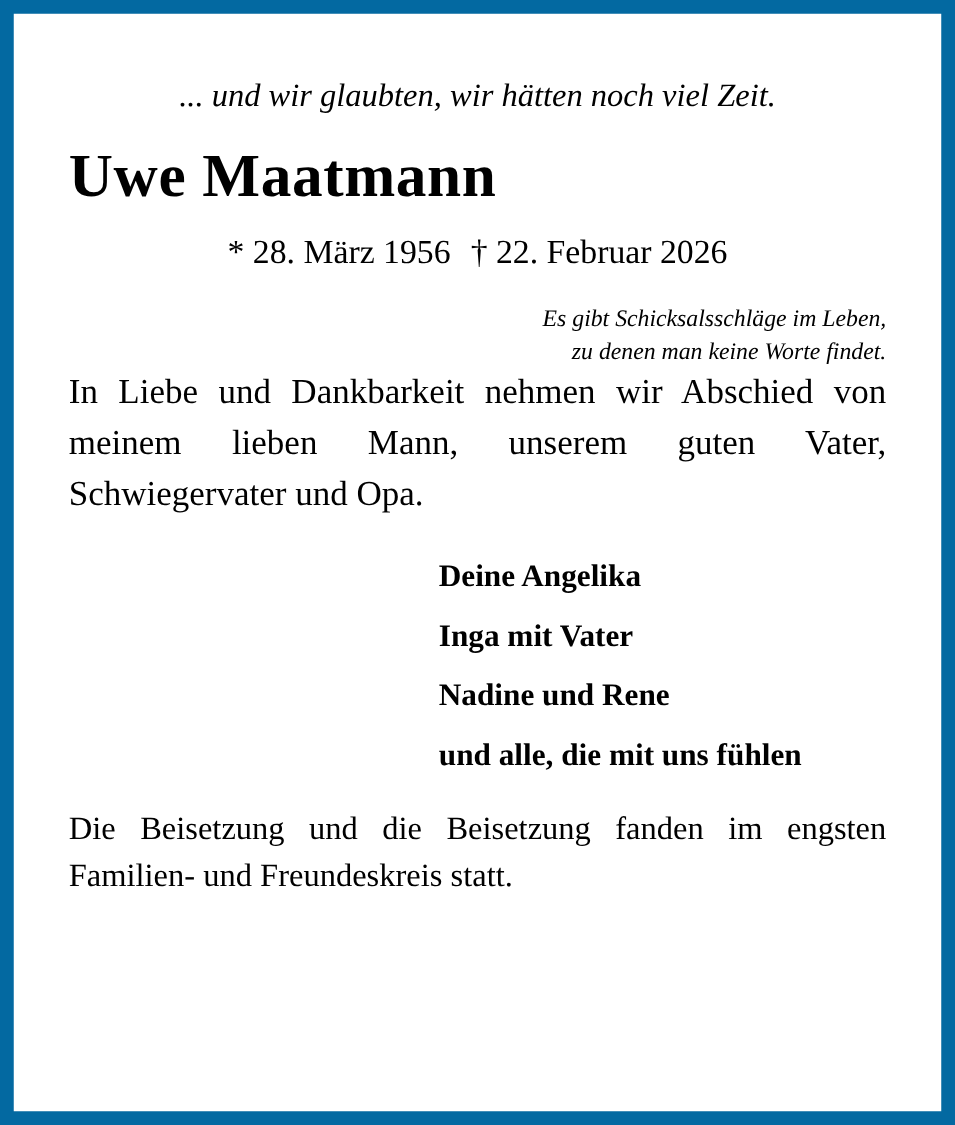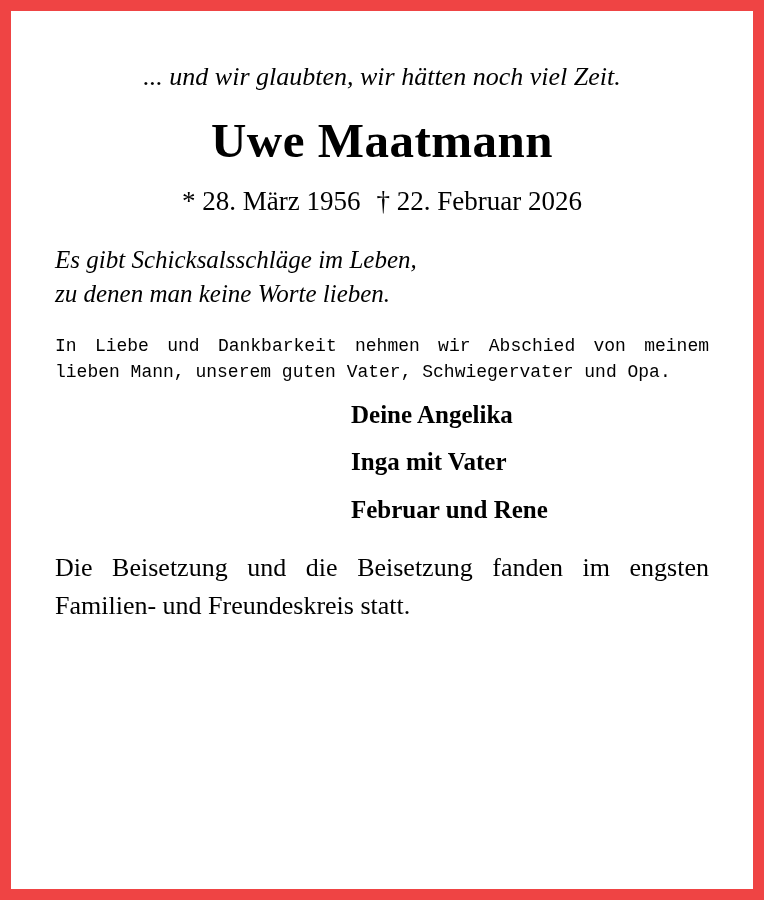--- a/index.html
+++ b/index.html
@@ -11,72 +11,70 @@
     width: 764px;
     height: 900px;
     font-family: "Liberation Serif", serif;
     color: #000000;
   }
   .notice {
     position: relative;
     box-sizing: border-box;
     width: 764px;
     height: 900px;
-    background: #ef4444;
+    background: #0369a1;
     padding: 11px;
   }
   .notice-inner {
     box-sizing: border-box;
     width: 100%;
     height: 100%;
     background: #ffffff;
     padding: 40px 44px 30px 44px;
     display: block;
   }
   .epitaph {
     text-align: center;
     font-style: italic;
     font-size: 26px;
     line-height: 1.2;
     margin-top: 10px;
     margin-bottom: 22px;
   }
   .name {
-    text-align: center;
+    text-align: left;
     font-weight: bold;
     font-size: 49px;
     letter-spacing: 0.5px;
     line-height: 1.1;
     margin-bottom: 18px;
   }
   .dates {
     text-align: center;
     font-size: 27px;
     margin-bottom: 26px;
   }
   .dates .sep {
     display: inline-block;
     width: 16px;
   }
   .verse {
-    text-align: left;
+    text-align: right;
     font-style: italic;
-    font-size: 25px;
+    font-size: 19px;
     line-height: 1.35;
-    margin-bottom: 22px;
   }
   .verse div { white-space: nowrap; }
   .body-text {
     text-align: justify;
     text-align-last: left;
-    font-size: 18px;
+    font-size: 28px;
     line-height: 1.45;
-    margin-bottom: 6px;
+    margin-bottom: 22px;
     hyphens: none;
-    font-family: Liberation Mono, monospace;
   }
   .survivors {
     margin: 0 0 16px 0;
     padding-left: 296px;
   }
   .survivors div {
     font-weight: bold;
     font-size: 25px;
     line-height: 1.9;
     white-space: nowrap;
@@ -109,29 +107,30 @@
     <div class="epitaph">... und wir glaubten, wir hätten noch viel Zeit.</div>
 
     <div class="name">Uwe Maatmann</div>
 
     <div class="dates">
       <span>* 28. März 1956</span><span class="sep"></span><span>† 22. Februar 2026</span>
     </div>
 
     <div class="verse">
       <div>Es gibt Schicksalsschläge im Leben,</div>
-      <div>zu denen man keine Worte lieben.</div>
+      <div>zu denen man keine Worte findet.</div>
     </div>
 
     <div class="body-text">In Liebe und Dankbarkeit nehmen wir Abschied von meinem lieben Mann, unserem guten Vater, Schwiegervater und Opa.</div>
 
     <div class="survivors">
       <div>Deine Angelika</div>
       <div>Inga mit Vater</div>
-      <div>Februar und Rene</div>
+      <div>Nadine und Rene</div>
+      <div>und alle, die mit uns fühlen</div>
     </div>
 
 
     <div class="ceremony">Die Beisetzung und die Beisetzung fanden im engsten Familien- und Freundeskreis statt.</div>
 
 
   </div>
 </div>
 
 </body></html>

